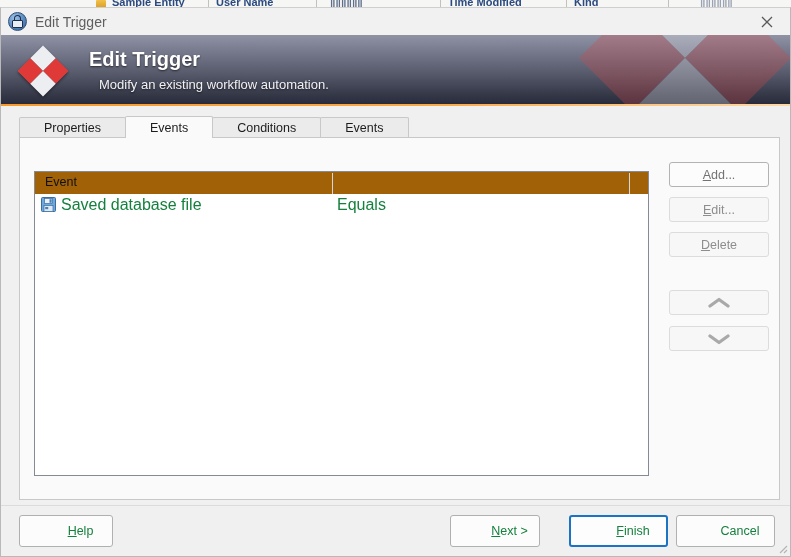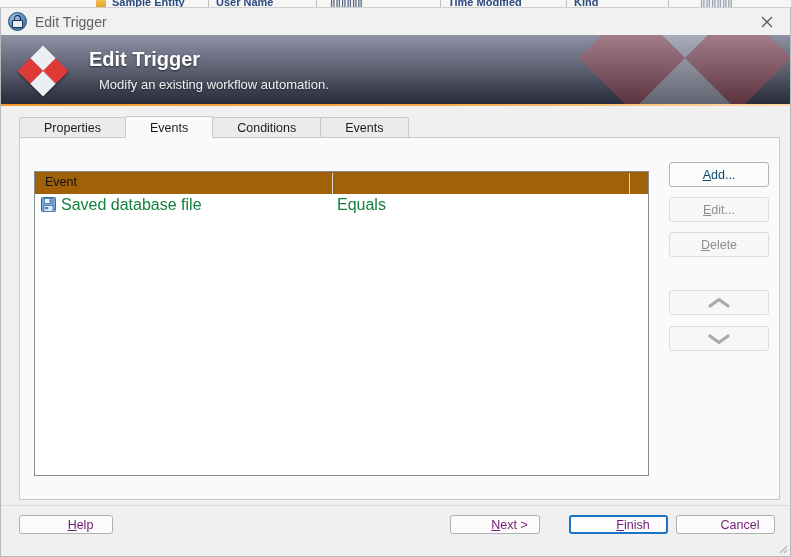--- a/index.html
+++ b/index.html
@@ -289,21 +289,21 @@
   .side-btn {
     position: absolute;
     right: 10px;
     width: 100px;
     height: 25px;
     font-size: 12.5px;
     font-family: "Liberation Sans", sans-serif;
     background: #fcfcfc;
     border: 1px solid #b3b3b3;
     border-radius: 3px;
-    color: #0c4a6e;
+    color: #737373;
     display: flex;
     align-items: center;
     justify-content: center;
     box-sizing: border-box;
     cursor: default;
   }
   .side-btn.disabled {
     color: #8d8d8d;
     background: #f7f7f7;
     border-color: #dcdcdc;
@@ -314,27 +314,27 @@
   #footer-sep {
     position: absolute;
     left: 0; right: 0;
     top: 497px;
     height: 1px;
     background: #dcdcdc;
   }
   .foot-btn {
     position: absolute;
     top: 507px;
-    height: 19px;
+    height: 32px;
     font-size: 12.5px;
     font-family: "Liberation Sans", sans-serif;
     background: #fcfcfc;
     border: 1px solid #b0b0b0;
     border-radius: 3px;
-    color: #701a75;
+    color: #15803d;
     display: flex;
     align-items: center;
     justify-content: center;
     box-sizing: border-box;
     cursor: default;
     padding-left: 29px;
   }
   .foot-btn.default {
     border: 2px solid #1a73c4;
     background: #fdfdfd;

